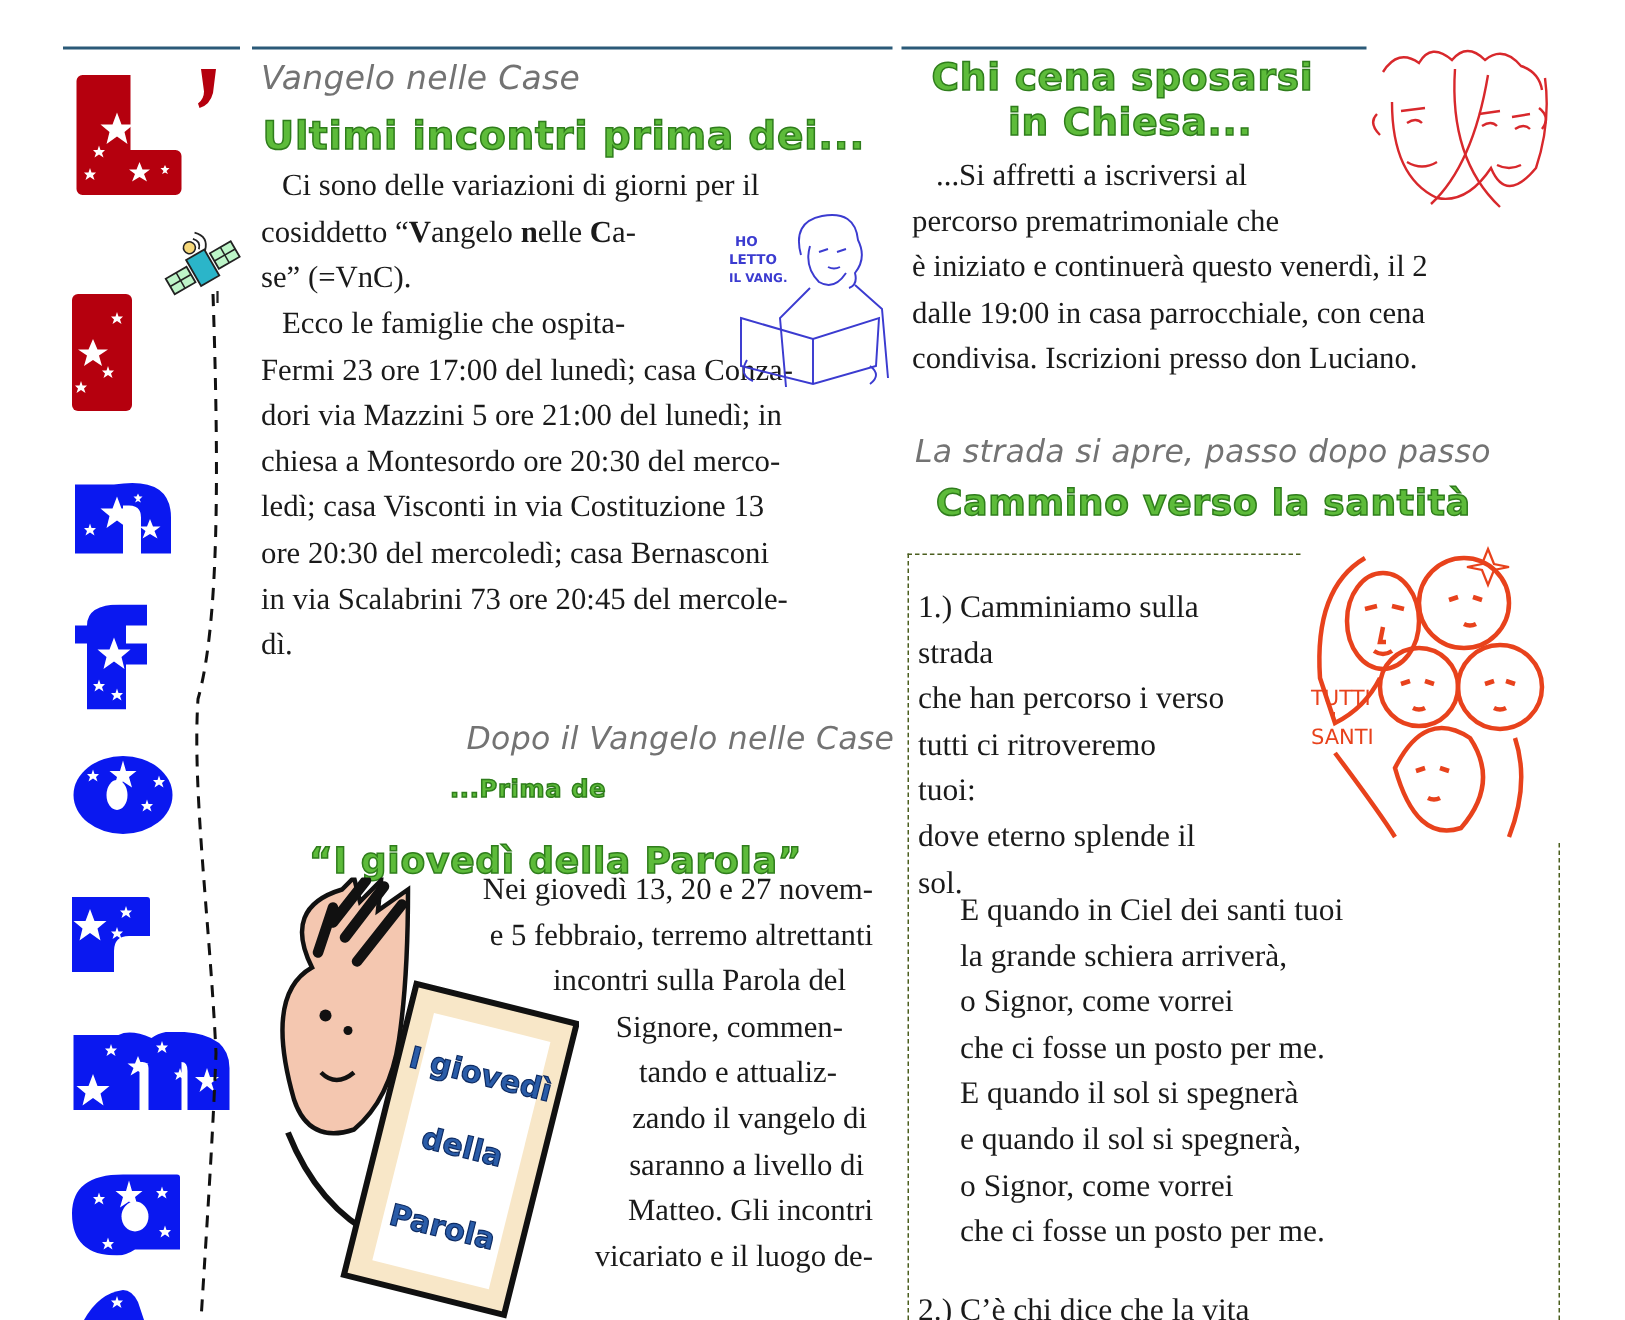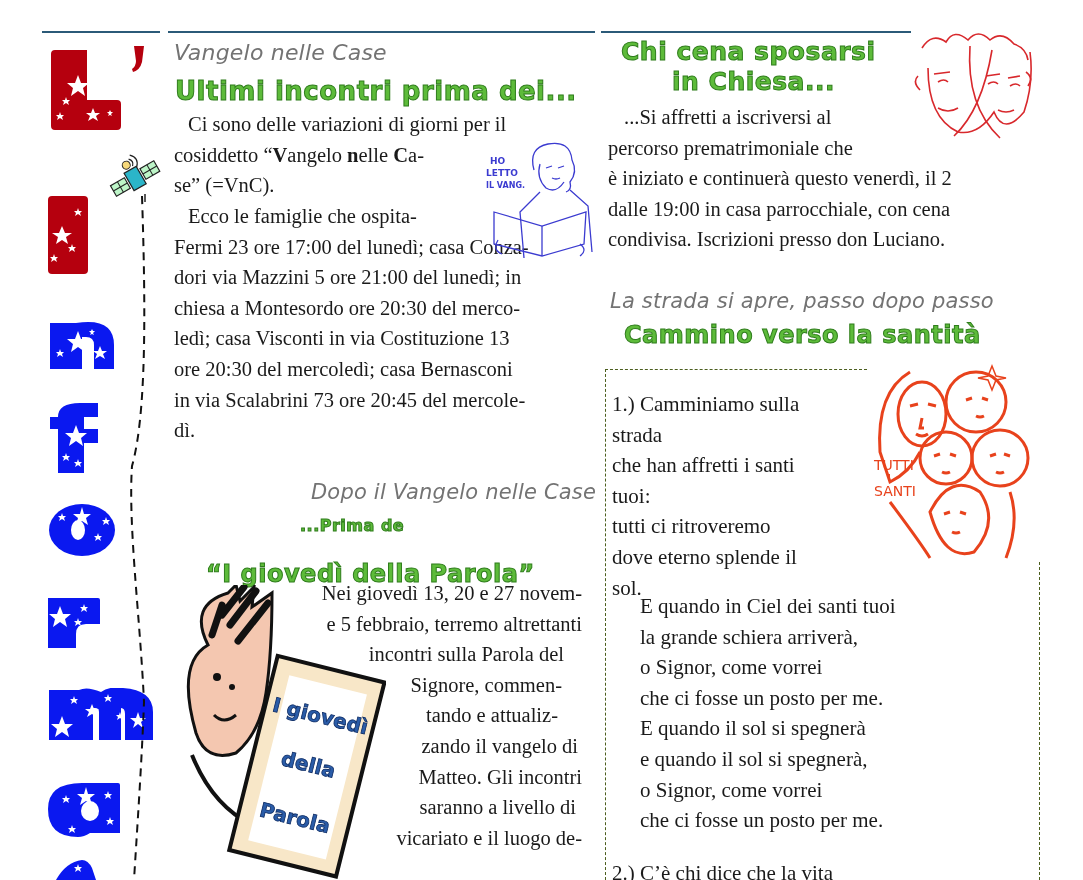--- a/index.html
+++ b/index.html
@@ -176,22 +176,22 @@
   <div class="abs title-green" style="left:300px; top:516px; font-size:16px;">...Prima de</div>
   <div class="abs title-green" style="left:206px; top:560px; font-size:24px;">“I giovedì della Parola”</div>
 
   <div class="abs body-text" style="left:170px; top:578px; width:412px; text-align:right;">
     <div class="p">Nei giovedì 13, 20 e 27 novem-</div>
     <div class="p">e 5 febbraio, terremo altrettanti</div>
     <div class="p" style="padding-right:18px;">incontri sulla Parola del</div>
     <div class="p" style="padding-right:20px;">Signore, commen-</div>
     <div class="p" style="padding-right:24px;">tando e attualiz-</div>
     <div class="p" style="padding-right:4px;">zando il vangelo di</div>
+    <div class="p" style="padding-right:6px;">saranno a livello di</div>
     <div class="p">Matteo. Gli incontri</div>
-    <div class="p" style="padding-right:6px;">saranno a livello di</div>
     <div class="p">vicariato e il luogo de-</div>
   </div>
 
   <svg class="abs" style="left:172px; top:585px;" width="214" height="295" viewBox="0 0 214 295">
     <path d="M36,60 q-20,-40 20,-52 l8,-8 l4,16 l14,-14 l-2,20 l20,-14 q0,60 -6,100 q-6,40 -30,60 q-30,10 -40,-20 q-20,-70 12,-88z" fill="#f4c7b0" stroke="#111" stroke-width="3"></path>
     <path d="M50,30 l22,-28 M58,40 l26,-34 M66,56 l30,-38 M40,50 l10,-30" stroke="#111" stroke-width="7" stroke-linecap="round"></path>
     <circle cx="45" cy="92" r="4" fill="#111"></circle>
     <circle cx="60" cy="102" r="3" fill="#111"></circle>
     <path d="M42,130 q10,10 22,0" stroke="#111" stroke-width="3" fill="none"></path>
     <path d="M20,170 q20,50 60,70" stroke="#111" stroke-width="4" fill="none"></path>
@@ -232,23 +232,23 @@
   <div class="abs script" style="left:610px; top:289px; font-size:21px;text-align:center;">La strada si apre, passo dopo passo</div>
   <div class="abs title-green" style="left:624px; top:321px; font-size:24px;">Cammino verso la santità</div>
 
   <div class="abs" style="left:605px; top:369px; width:262px; border-top:1px dashed #4b5e1e;"></div>
   <div class="abs" style="left:605px; top:369px; height:511px; border-left:1px dashed #4b5e1e;"></div>
   <div class="abs" style="left:1039px; top:562px; height:318px; border-left:1px dashed #4b5e1e;"></div>
 
   <div class="abs song" style="left:612px; top:355px; width:240px;margin-top:34px;">
     <div class="p">1.) Camminiamo sulla</div>
     <div class="p">strada</div>
-    <div class="p">che han affretti i santi</div>
+    <div class="p">che han percorso i verso</div>
+    <div class="p">tutti ci ritroveremo</div>
     <div class="p">tuoi:</div>
-    <div class="p">tutti ci ritroveremo</div>
     <div class="p">dove eterno splende il</div>
     <div class="p">sol.</div>
   </div>
 
   <div class="abs song" style="left:612px; top:591px; width:420px;">
     <div class="p refrain">E quando in Ciel dei santi tuoi</div>
     <div class="p refrain">la grande schiera arriverà,</div>
     <div class="p refrain">o Signor, come vorrei</div>
     <div class="p refrain">che ci fosse un posto per me.</div>
     <div class="p refrain">E quando il sol si spegnerà</div>

